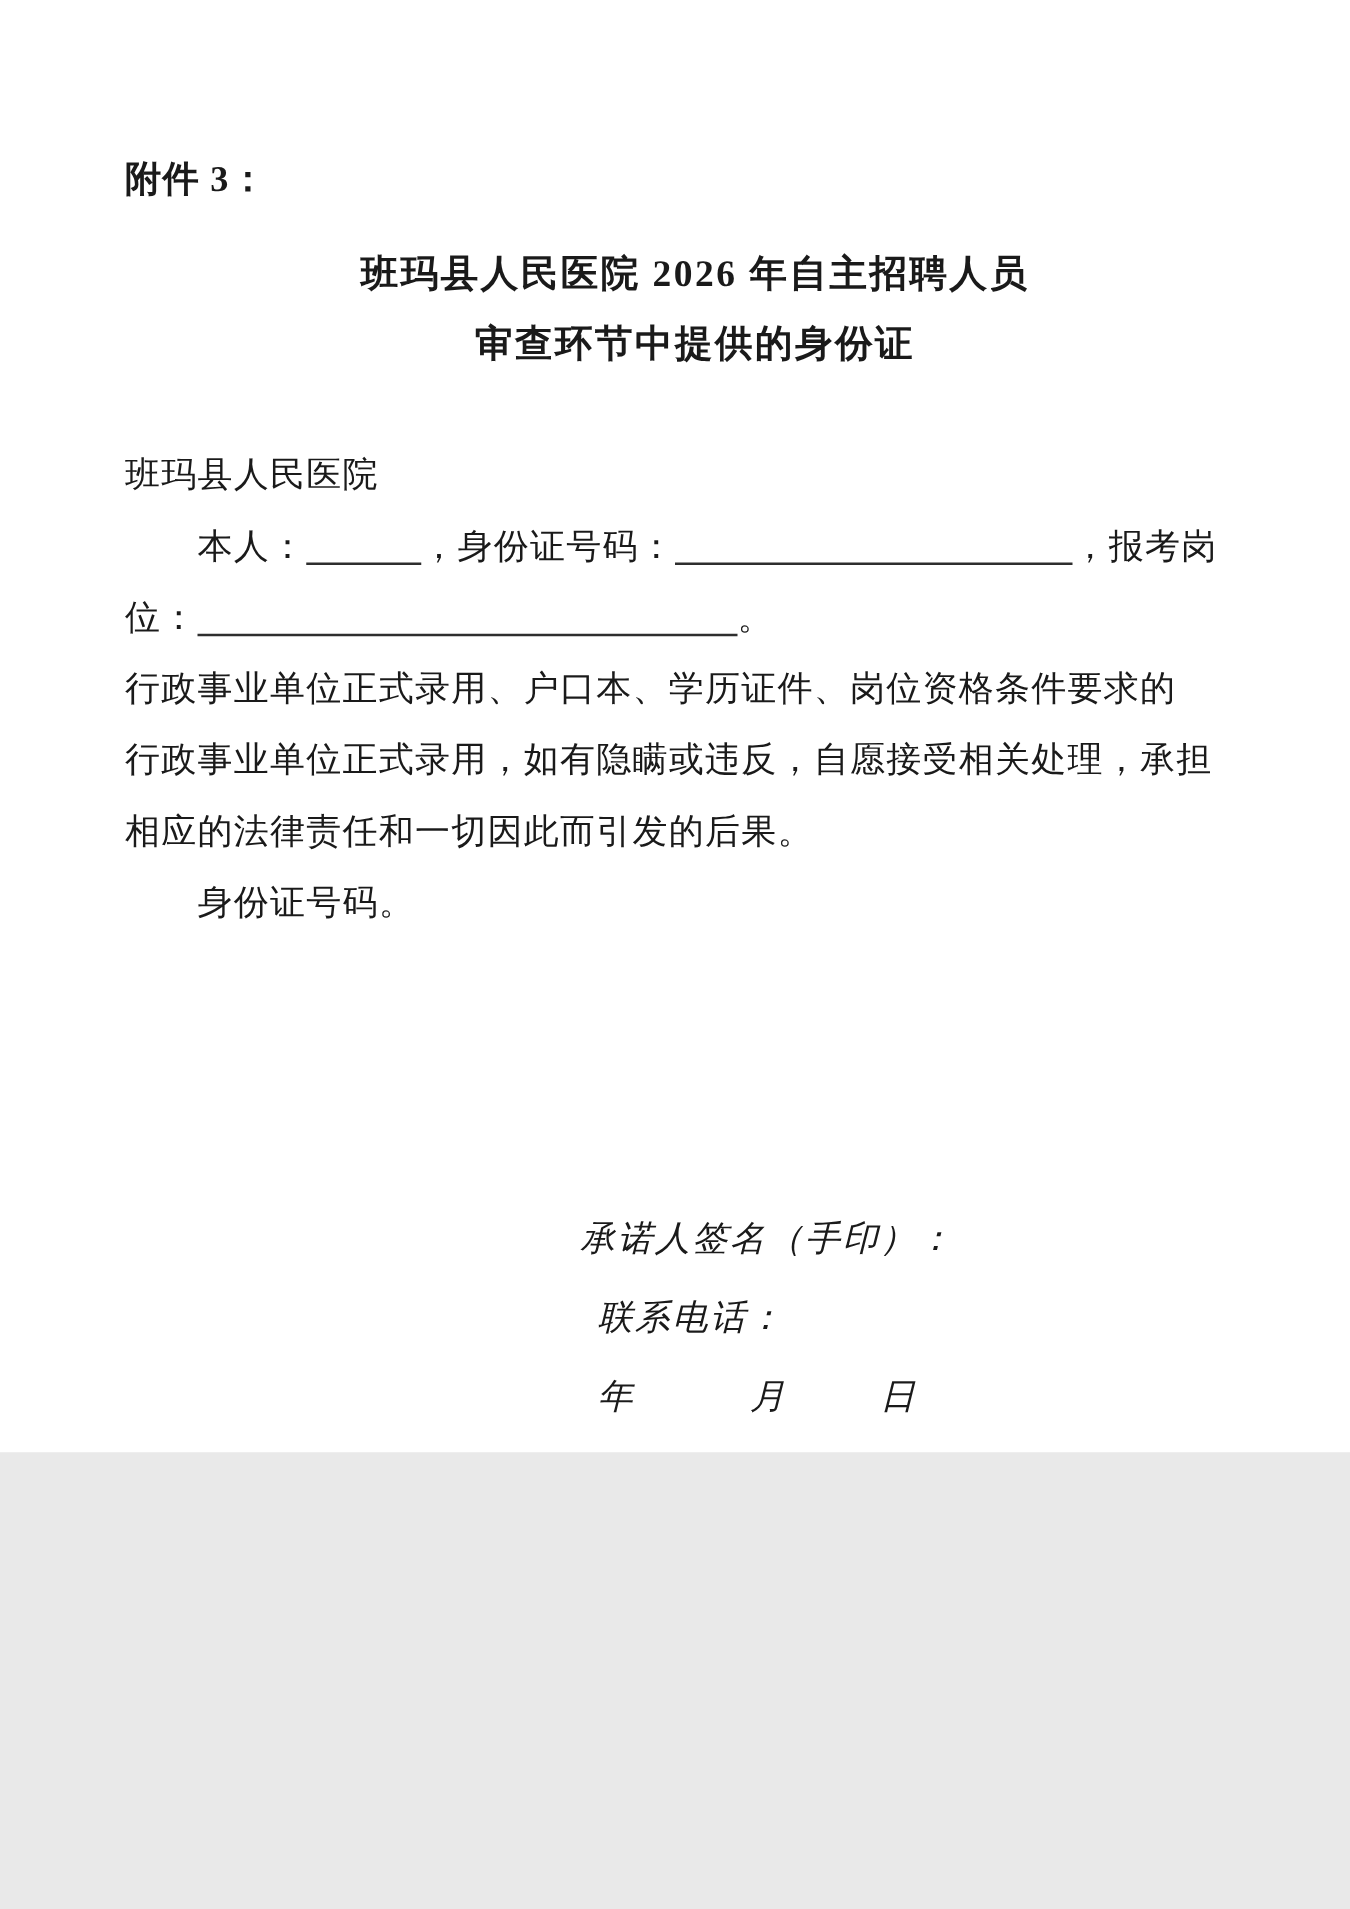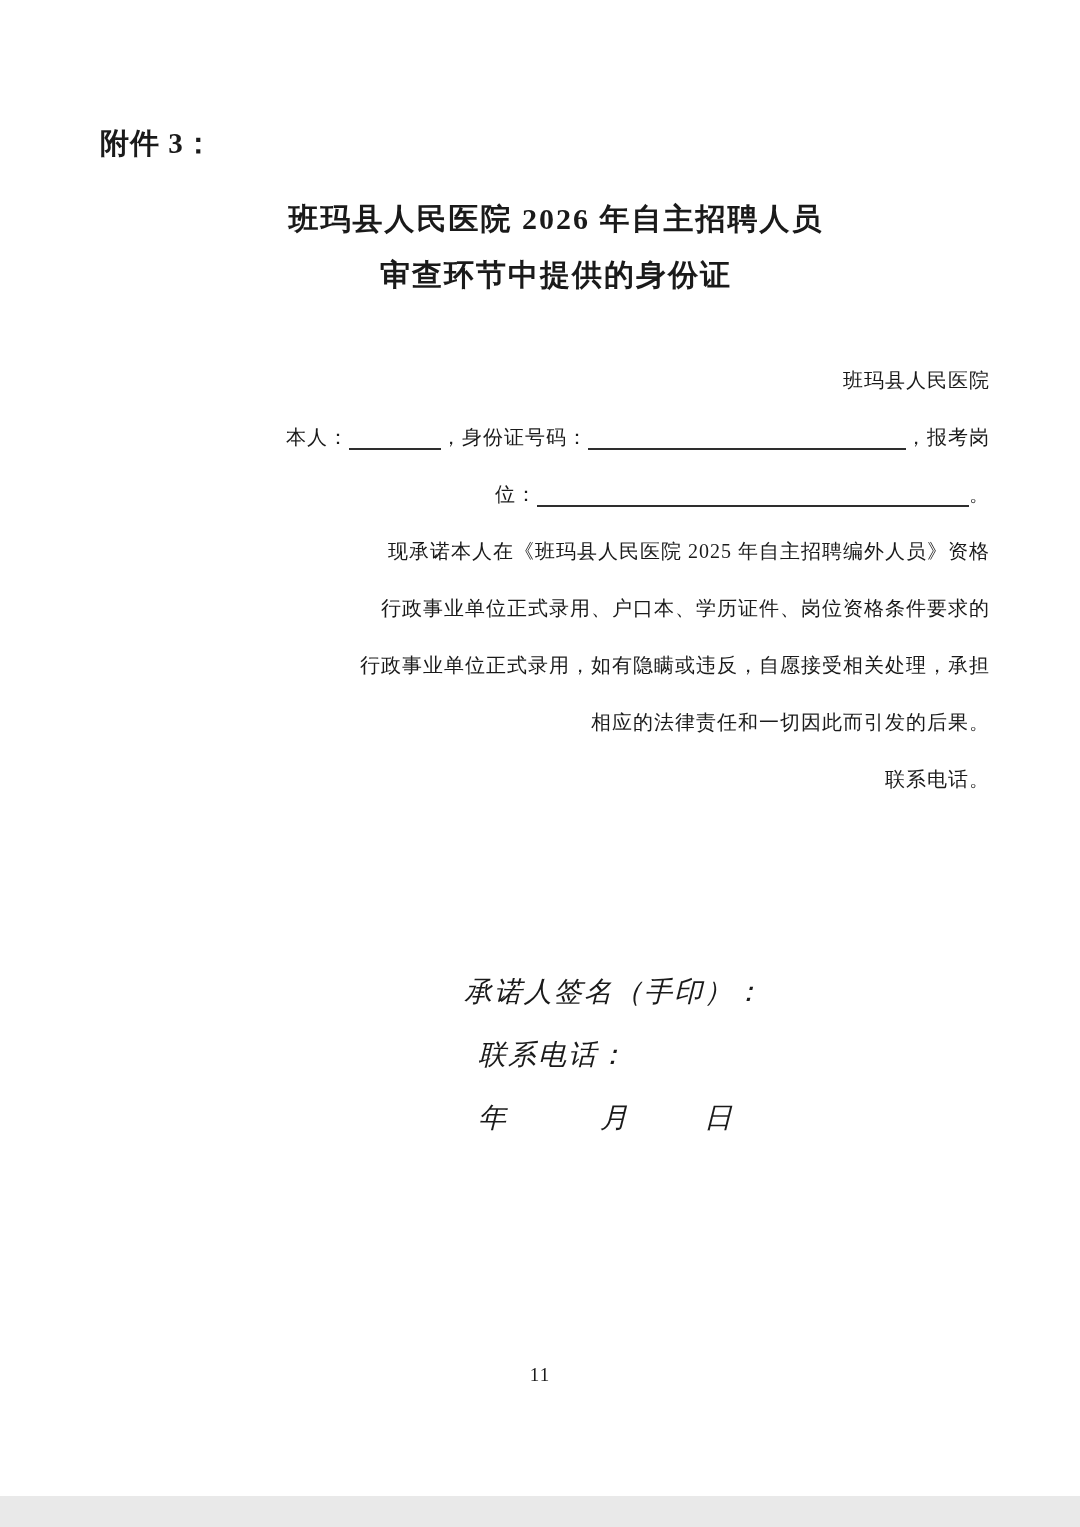--- a/index.html
+++ b/index.html
@@ -3,21 +3,21 @@
 <meta charset="utf-8">
 <style>
   html, body {
     margin: 0;
     padding: 0;
     background: #e9e9e9;
   }
   .page {
     position: relative;
     width: 1080px;
-    height: 1496px;
+    height: 1162px;
     margin: 0 auto;
     background: #ffffff;
     color: #1a1a1a;
     font-family: "Liberation Serif", "DejaVu Serif", serif;
     overflow: hidden;
   }
   .attachment {
     position: absolute;
     left: 100px;
     top: 124px;
@@ -39,24 +39,23 @@
   .title-line2 { top: 239px; }
   .content {
     position: absolute;
     left: 100px;
     top: 352px;
     width: 890px;
   }
   .line {
     height: 57px;
     line-height: 57px;
-    font-size: 20px;
+    font-size: 28px;
     letter-spacing: 1px;
     white-space: nowrap;
-    text-align: right;
   }
   .indent { padding-left: 58px; }
   .blank {
     display: inline-block;
     height: 24px;
     vertical-align: -6px;
     border-bottom: 2px solid #2e2e2e;
   }
   .blank-name     { width: 92px; }
   .blank-id       { width: 318px; }
@@ -99,30 +98,29 @@
   <div class="title-line title-line2">审查环节中提供的身份证</div>
 
   <div class="content">
 
     <div class="line">班玛县人民医院</div>
 
     <div class="line indent"><span>本人：</span><span class="blank blank-name"></span><span>，身份证号码：</span><span class="blank blank-id"></span><span>，报考岗</span></div>
 
     <div class="line"><span>位：</span><span class="blank blank-position"></span><span>。</span></div>
 
-    <div class="line indent">现承诺本人在《班玛县人民医院 2025 年自主招聘编外人员》资格</div>
 
     <div class="line">行政事业单位正式录用、户口本、学历证件、岗位资格条件要求的</div>
 
 
     <div class="line">行政事业单位正式录用，如有隐瞒或违反，自愿接受相关处理，承担</div>
 
     <div class="line">相应的法律责任和一切因此而引发的后果。</div>
 
-    <div class="line indent">联系电话。</div>
+    <div class="line indent">身份证号码。</div>
   </div>
 
   <div class="signature">
     <div class="sig-line">承诺人签名（手印）：</div>
 
     <div class="sig-line sig-indent">联系电话：</div>
 
     <div class="sig-line sig-indent date-line">
       <span>年</span><span class="gap-month">月</span><span class="gap-day">日</span>
     </div>

